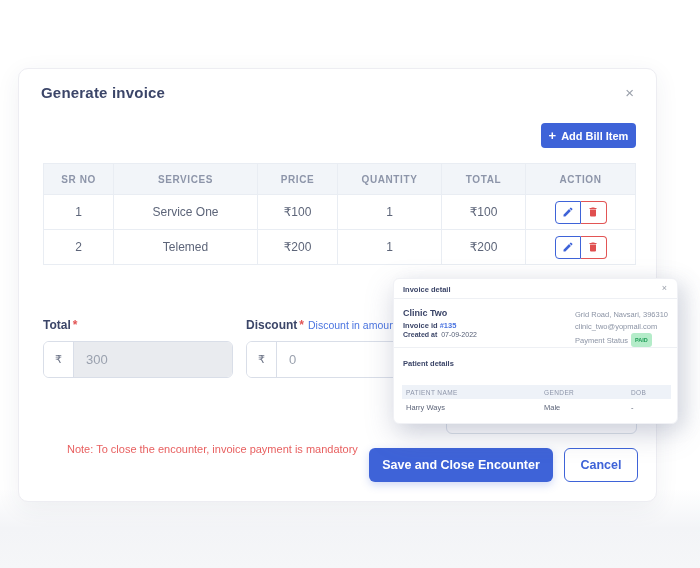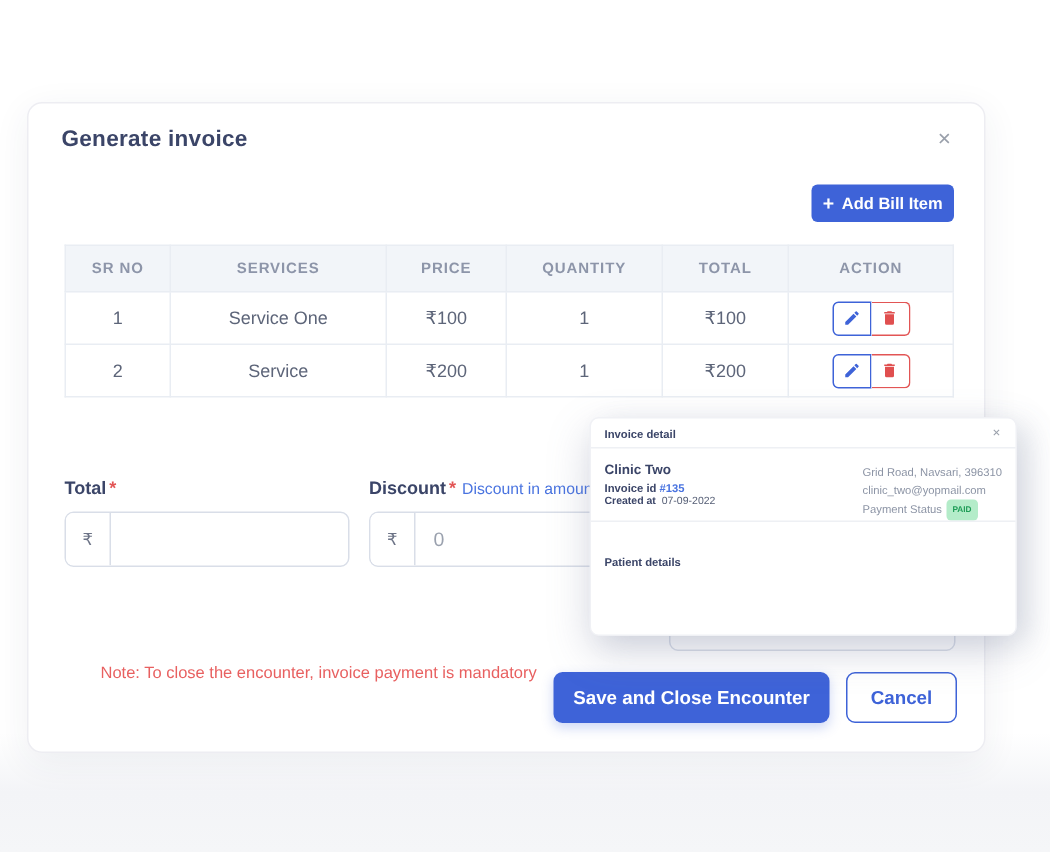--- a/index.html
+++ b/index.html
@@ -61,21 +61,21 @@
   .popup-close{position:absolute;right:10px;top:4px;font-size:9px;color:#9aa0ab;cursor:pointer;}
   .clinic-name{position:absolute;left:9px;top:29px;font-size:9px;font-weight:bold;color:var(--navy);}
   .inv-line{position:absolute;left:9px;top:42px;font-size:7.5px;font-weight:bold;color:var(--navy);}
   .inv-id{color:var(--link);}
   .created-line{position:absolute;left:9px;top:52px;font-size:7px;color:#555e75;}
   .created-line b{color:var(--navy);}
   .popup-right{position:absolute;right:9px;top:30px;text-align:left;font-size:7.5px;color:#8c94a5;line-height:12px;}
   .pay-badge{display:inline-block;background:var(--success-bg);color:var(--success-text);font-size:5.5px;
     font-weight:bold;padding:1px 4px;border-radius:3px;vertical-align:1px;margin-left:3px;}
   .popup-divider{position:absolute;left:0;right:0;top:68px;border-top:1px solid #eef0f4;}
-  .patient-title{position:absolute;left:9px;top:91px;font-size:7.5px;font-weight:bold;color:var(--navy);}
+  .patient-title{position:absolute;left:9px;top:80px;font-size:7.5px;font-weight:bold;color:var(--navy);}
   .pt-table{position:absolute;left:8px;top:106px;width:269px;border-collapse:collapse;table-layout:fixed;}
   .pt-table th{background:#eef2f8;color:#8d95a9;font-size:6.5px;font-weight:normal;letter-spacing:.4px;
     text-align:left;height:14px;padding-left:4px;}
   .pt-table td{font-size:7.5px;color:#5d6579;text-align:left;height:16px;padding-left:4px;}
 </style>
 </head>
 <body>
 
 <div class="page">
 
@@ -128,21 +128,21 @@
                     <svg viewBox="0 0 24 24" width="12" height="12">
                       <path fill="#e04f4f" d="M6 19a2 2 0 0 0 2 2h8a2 2 0 0 0 2-2V7H6v12zM19 4h-3.5l-1-1h-5l-1 1H5v2h14V4z"></path>
                     </svg>
                   </span>
               </span>
             </span>
           </td>
         </tr>
         <tr>
           <td>2</td>
-          <td>Service</td>
+          <td>Telemed</td>
           <td>₹200</td>
           <td>1</td>
           <td>₹200</td>
           <td>
             <span class="act-group">
               <span class="act-btn act-edit">
                 <span style="display:flex">
                     <svg viewBox="0 0 24 24" width="12" height="12">
                       <path fill="#3e63d8" d="M3 17.25V21h3.75L17.8 9.94l-3.75-3.75L3 17.25zM20.7 7.04a1 1 0 0 0 0-1.41l-2.34-2.34a1 1 0 0 0-1.41 0l-1.83 1.83 3.75 3.75 1.83-1.83z"></path>
                     </svg>
@@ -159,20 +159,21 @@
           </td>
         </tr>
       </tbody>
     </table>
 
     <div class="field-label" style="left:24px;top:249px;">
       <span>Total</span><span class="req">*</span>
     </div>
     <div class="field-input disabled" style="left:24px;top:272px;">
       <span class="cur">₹</span>
+      <span class="val">300</span>
     </div>
 
     <div class="field-label" style="left:227px;top:249px;">
       <span>Discount</span><span class="req">*</span><span class="hint-link">Discount in amount</span>
     </div>
     <div class="field-input" style="left:227px;top:272px;">
       <span class="cur">₹</span>
       <span class="val">0</span>
     </div>
 
@@ -200,15 +201,36 @@
     </div>
     <div class="popup-right">
       <div>Grid Road, Navsari, 396310</div>
       <div>clinic_two@yopmail.com</div>
       <div>
         <span>Payment Status</span><span class="pay-badge">PAID</span>
       </div>
     </div>
     <div class="popup-divider"></div>
     <div class="patient-title">Patient details</div>
+    <table class="pt-table">
+      <colgroup>
+          <col style="width:138px">
+          <col style="width:87px">
+          <col style="width:44px">
+        </colgroup>
+      <thead>
+        <tr>
+          <th>PATIENT NAME</th>
+          <th>GENDER</th>
+          <th>DOB</th>
+        </tr>
+      </thead>
+      <tbody>
+        <tr>
+          <td>Harry Ways</td>
+          <td>Male</td>
+          <td>-</td>
+        </tr>
+      </tbody>
+    </table>
   </div>
 
 </div>
 
 </body></html>

